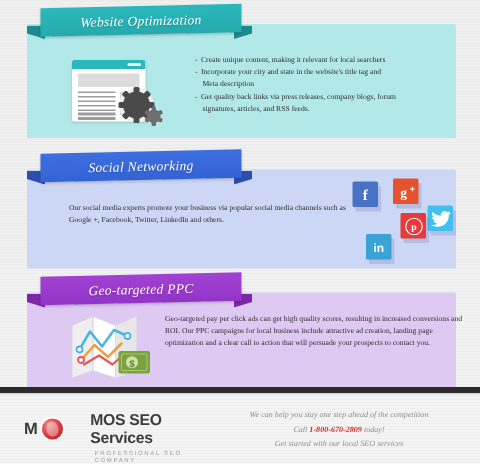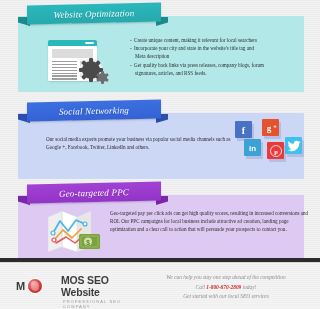--- a/index.html
+++ b/index.html
@@ -211,21 +211,21 @@
     justify-content: center;
     color: #ffffff;
     font-weight: bold;
     font-family: "Liberation Serif", "DejaVu Serif", serif;
     box-shadow: 2px 3px 0 rgba(120,130,180,0.28);
   }
   .sicon svg { display: block; }
   #ic-fb { left: 3px;  top: 4px;  background: #4a72c4; }
   #ic-gp { left: 30px; top: 2px;  background: #e7522e; }
   #ic-tw { left: 53px; top: 20px; background: #3fc0ef; }
-  #ic-in { left: 12px; top: 22px; background: #3ba2d6; }
+  #ic-in { left: 12px; top: 39px; background: #3ba2d6; }
   #ic-pi { left: 35px; top: 25px; background: #e8393b; }
 
   
   #sec3 { top: 183px; height: 80px; }
   #sec3 .panel { top: 12px; height: 68px; background: #ddc9f2; }
   #sec3 .ribbon-body { background: linear-gradient(180deg,#a142d4 0%, #9334c8 100%); }
   #sec3 .ribbon-tail { background: #7b27aa; clip-path: polygon(0 0, 100% 0, 100% 100%, 0 60%); }
   #sec3 .ribbon-tail.right { clip-path: polygon(0 0, 100% 0, 100% 60%, 0 100%); }
   #sec3 .body-text { left: 92px; top: 26px; width: 200px; white-space: normal; }
 
@@ -443,21 +443,21 @@
 
   <div class="footer">
     <div class="footer-divider"></div>
 
     <div class="logo-wrap">
       <div class="logo-row">
         <div class="logo-mark">
           <span class="logo-mos">M S</span>
           <span class="logo-globe"></span>
         </div>
-        <span class="logo-name">MOS SEO Website</span>
+        <span class="logo-name">MOS SEO Services</span>
       </div>
       <div class="logo-sub">PROFESSIONAL SEO COMPANY</div>
 
     </div>
 
     <div class="footer-cta">
       <div>We can help you stay one step ahead of the competition</div>
       <div><span>Call </span><span class="phone">1-800-670-2809</span><span> today!</span></div>
       <div>Get started with our local SEO services</div>
     </div>

